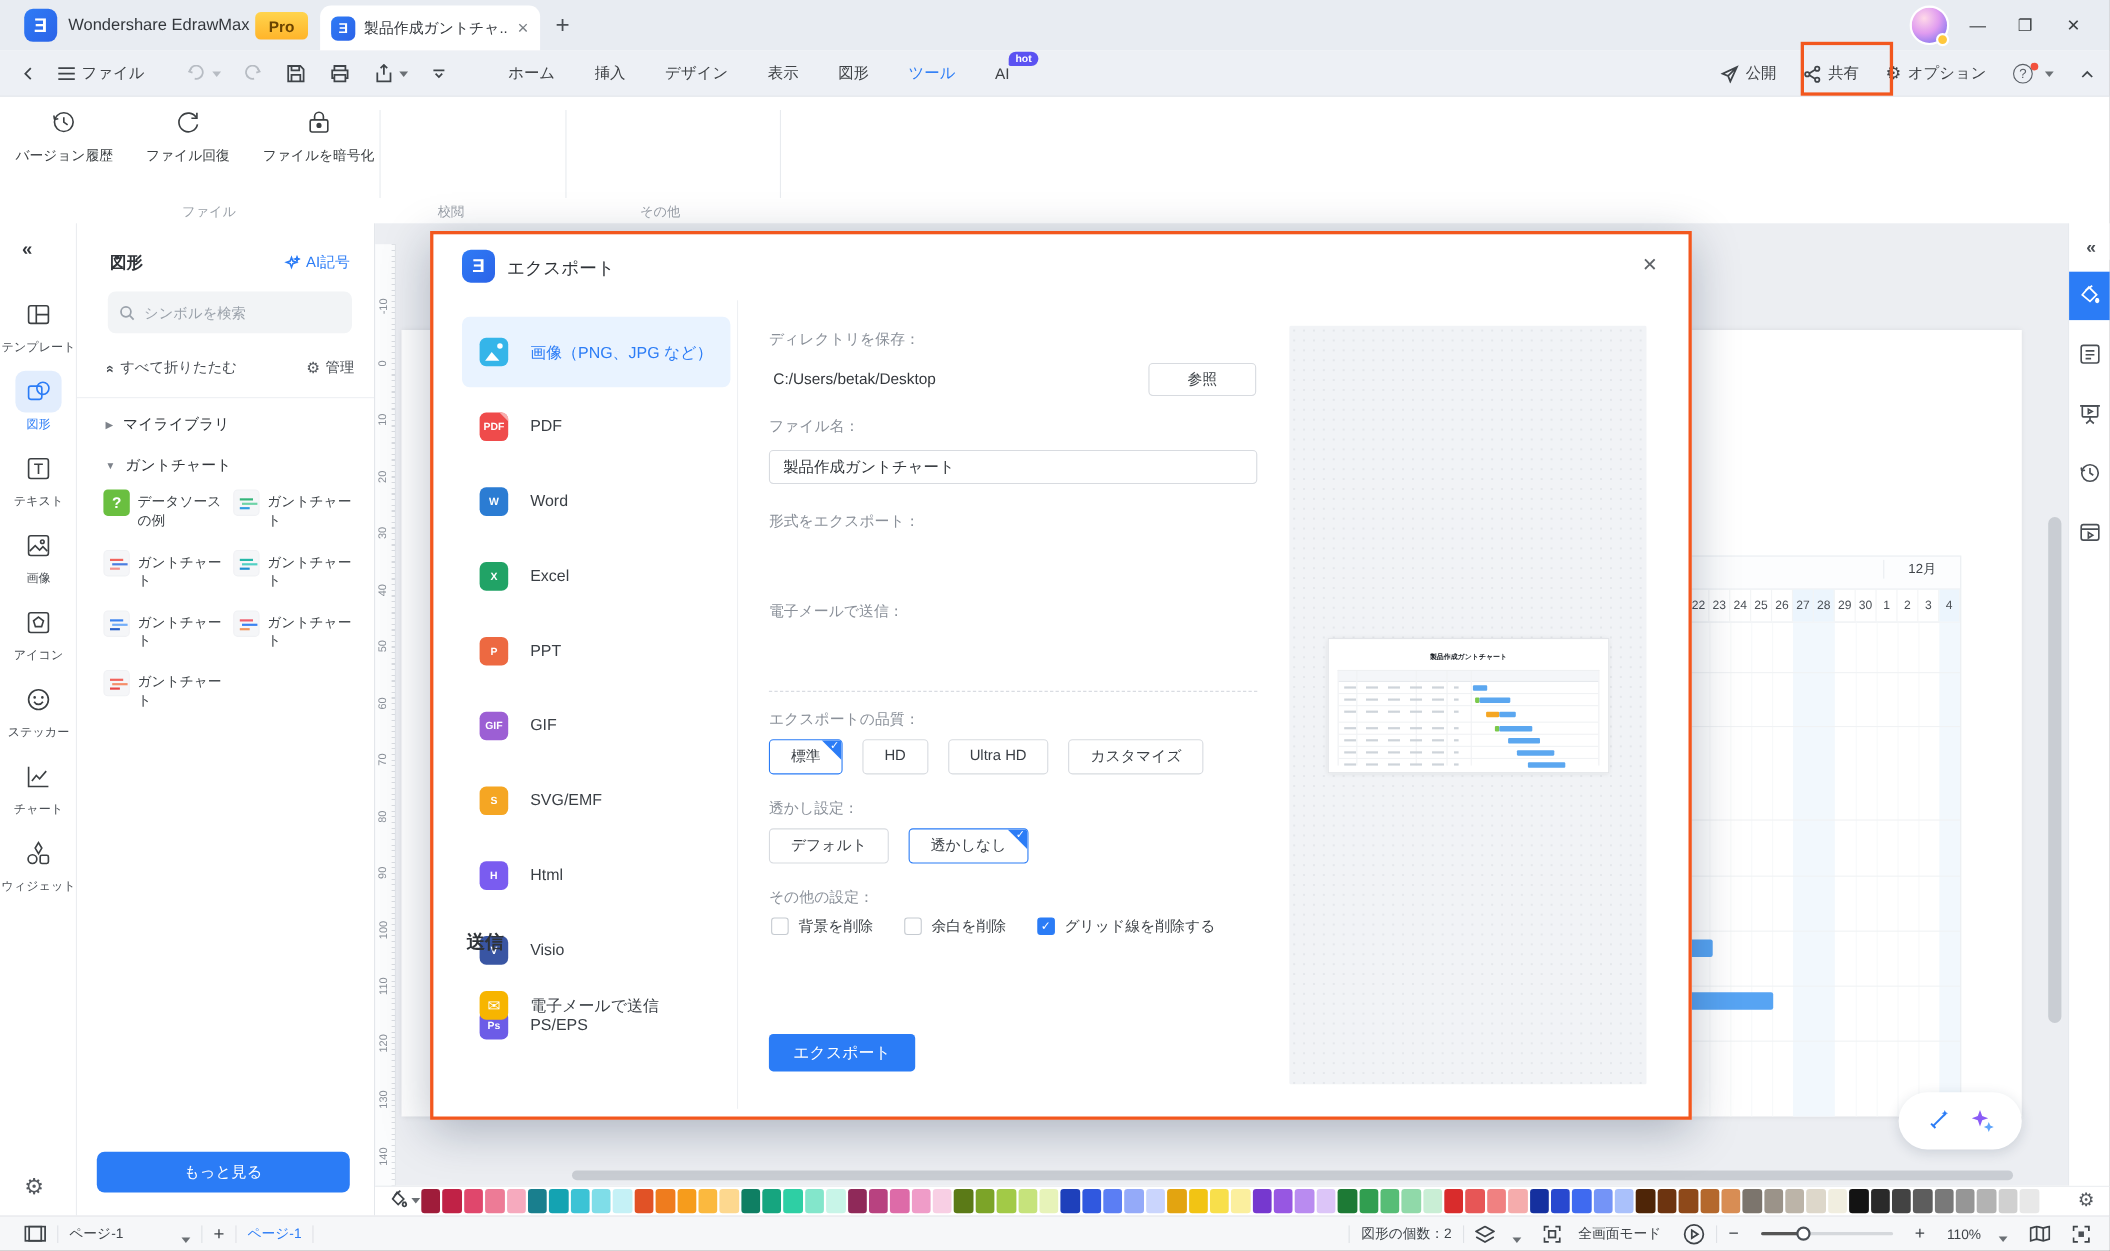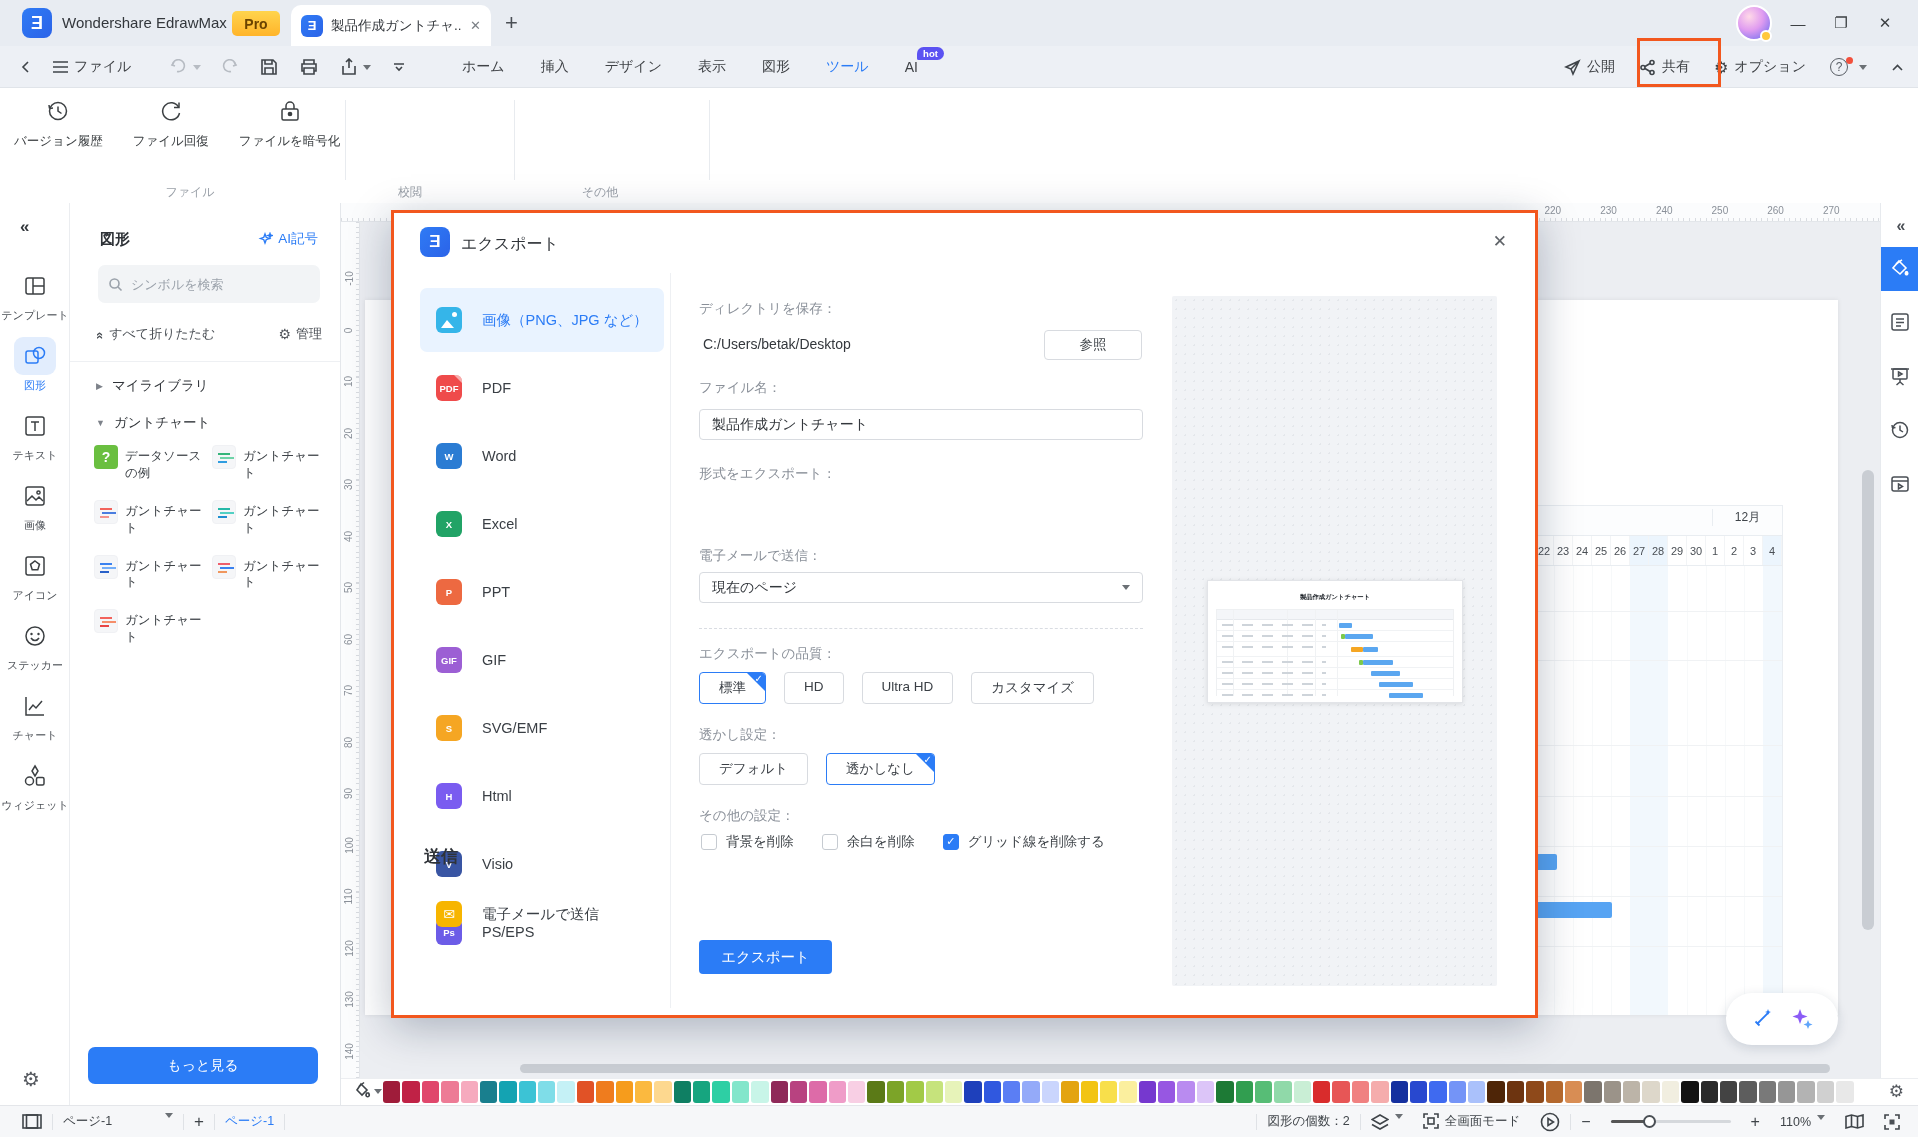--- a/index.html
+++ b/index.html
@@ -122,21 +122,21 @@
 
 
 .palrow{position:absolute;left:341px;right:0;bottom:32px;height:27px;background:#fff;border-top:1px solid #eceef1}
 .fillico{position:absolute;left:12px;top:2px;display:flex;align-items:center;gap:3px}
 .swatches{position:absolute;left:42px;top:2px;right:64px;display:flex;gap:2px}
 .sw{flex:1;height:22px;border-radius:3px}
 .palgear{position:absolute;right:14px;top:2px;font-size:17px;color:#55595f}
 
 
 .statusbar{position:absolute;left:0;right:0;bottom:0;height:32px;background:#f6f7f9;border-top:1px solid #e4e6ea;display:flex;align-items:center;color:#3f4449;font-size:12.5px}
-.sbit{display:flex;align-items:flex-start;gap:6px;margin:0 10px}
+.sbit{display:flex;align-items:flex-end;gap:16px;margin:0 10px}
 .sdiv{width:1px;height:16px;background:#dfe2e6}
 .pagetab{color:#2b7cf6}
 .sspacer{flex:1}
 .slider{position:relative;width:120px;height:3px;background:#d5d8dc;border-radius:2px}
 .sliderfill{position:absolute;left:0;top:0;height:3px;width:38px;background:#555;border-radius:2px}
 .knob{position:absolute;left:32px;top:-5px;width:13px;height:13px;border-radius:50%;background:#fff;border:2.5px solid #4a4f55}
 
 
 .dialog{position:absolute;left:391px;top:210px;width:1147px;height:808px;background:#fff;border:3px solid #f2571e;box-shadow:0 10px 40px rgba(10,30,60,.28);z-index:50}
 .dlogo{position:absolute;left:26px;top:14px;width:30px;height:30px;border-radius:8px;background:linear-gradient(135deg,#2f7bf5,#2b63e8);color:#fff;font-weight:bold;font-size:17px;display:flex;align-items:center;justify-content:center}
@@ -496,32 +496,20 @@
         <div class="shitem">
           <span class="mini g-red2"></span>
           <span class="shlabel">ガントチャート</span>
         </div>
       </div>
     <div class="morebtn">もっと見る</div>
   </div>
 
   <div class="canvas">
     <div class="page"></div>
-    <div class="hruler">
-      <div class="hrnums">
-
-      <span class="hr-cell">220</span>
-          <span class="hr-cell">230</span>
-          <span class="hr-cell">240</span>
-          <span class="hr-cell">250</span>
-          <span class="hr-cell">260</span>
-          <span class="hr-cell">270</span>
-          <span class="hr-cell">28</span>
-        </div>
-    </div>
     <div class="vruler">
       <div class="vrnums">
 
       <div class="vr-cell">
             <span>-10</span>
           </div>
           <div class="vr-cell">
             <span>0</span>
           </div>
           <div class="vr-cell">
@@ -748,24 +736,20 @@
     <div class="dvdiv"></div>
 
     <div class="dform">
       <div class="flabel" style="top:87px">ディレクトリを保存：</div>
       <div class="dirval">C:/Users/betak/Desktop</div>
       <div class="browse">参照</div>
       <div class="flabel" style="top:166px">ファイル名：</div>
       <input class="finput" readonly="" value="製品作成ガントチャート" style="">
       <div class="flabel" style="top:252px">形式をエクスポート：</div>
       <div class="flabel" style="top:334px">電子メールで送信：</div>
-      <div class="dsel" style="top:359px">
-          <span>現在のページ</span>
-          <span class="caret"></span>
-        </div>
       <div class="dash"></div>
       <div class="flabel" style="top:432px">エクスポートの品質：</div>
       <div class="optrow" style="top:459px">
 
       <span class="opt selected">標準</span>
           <span class="opt">HD</span>
           <span class="opt">Ultra HD</span>
           <span class="opt">カスタマイズ</span>
         </div>
       <div class="flabel" style="top:513px">透かし設定：</div>

